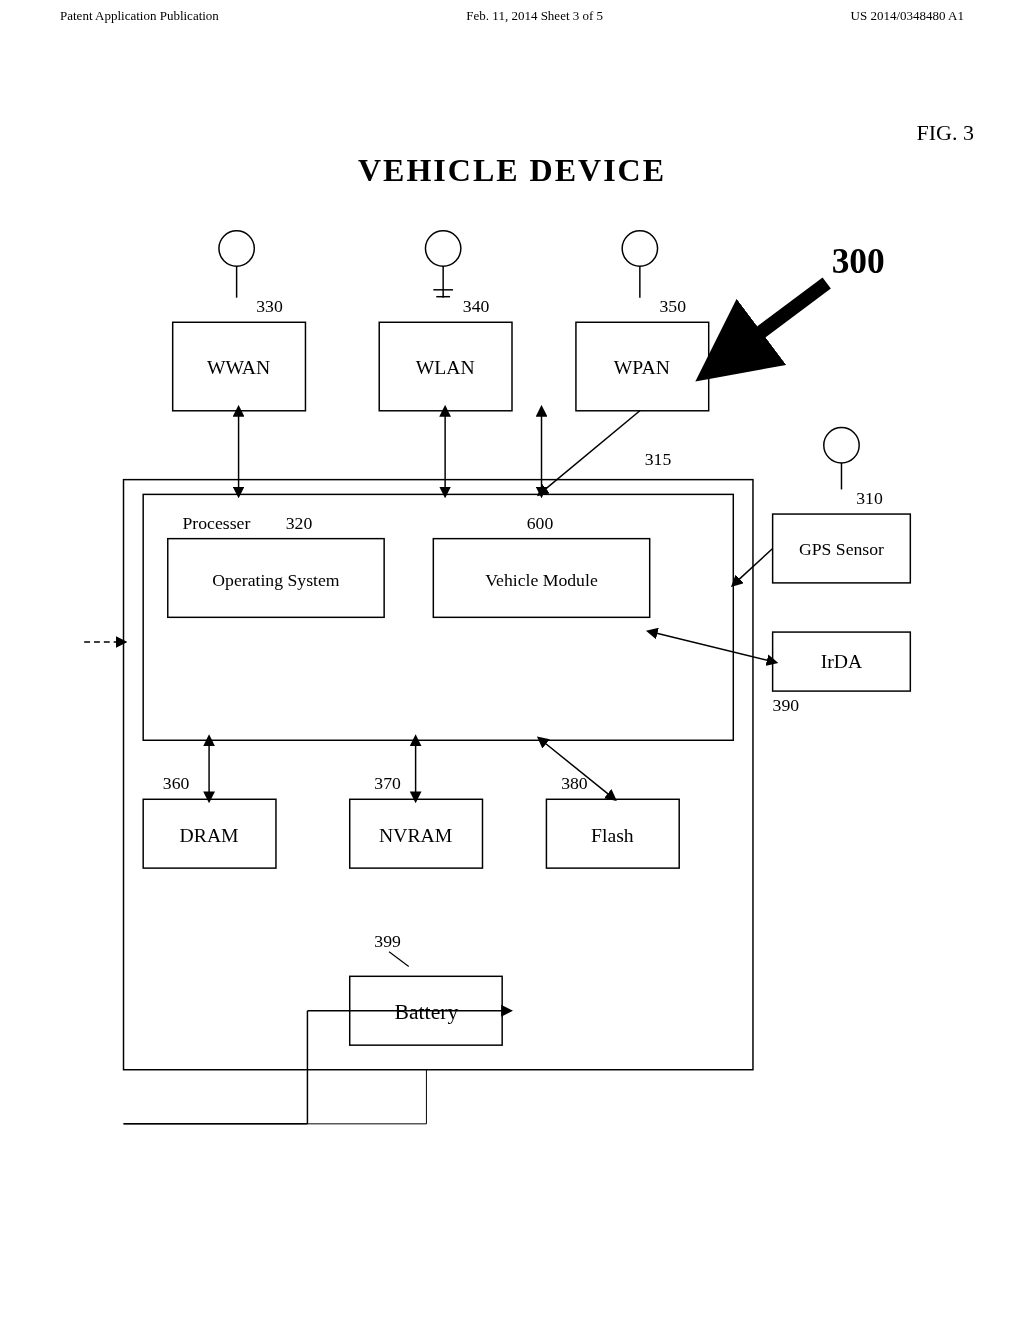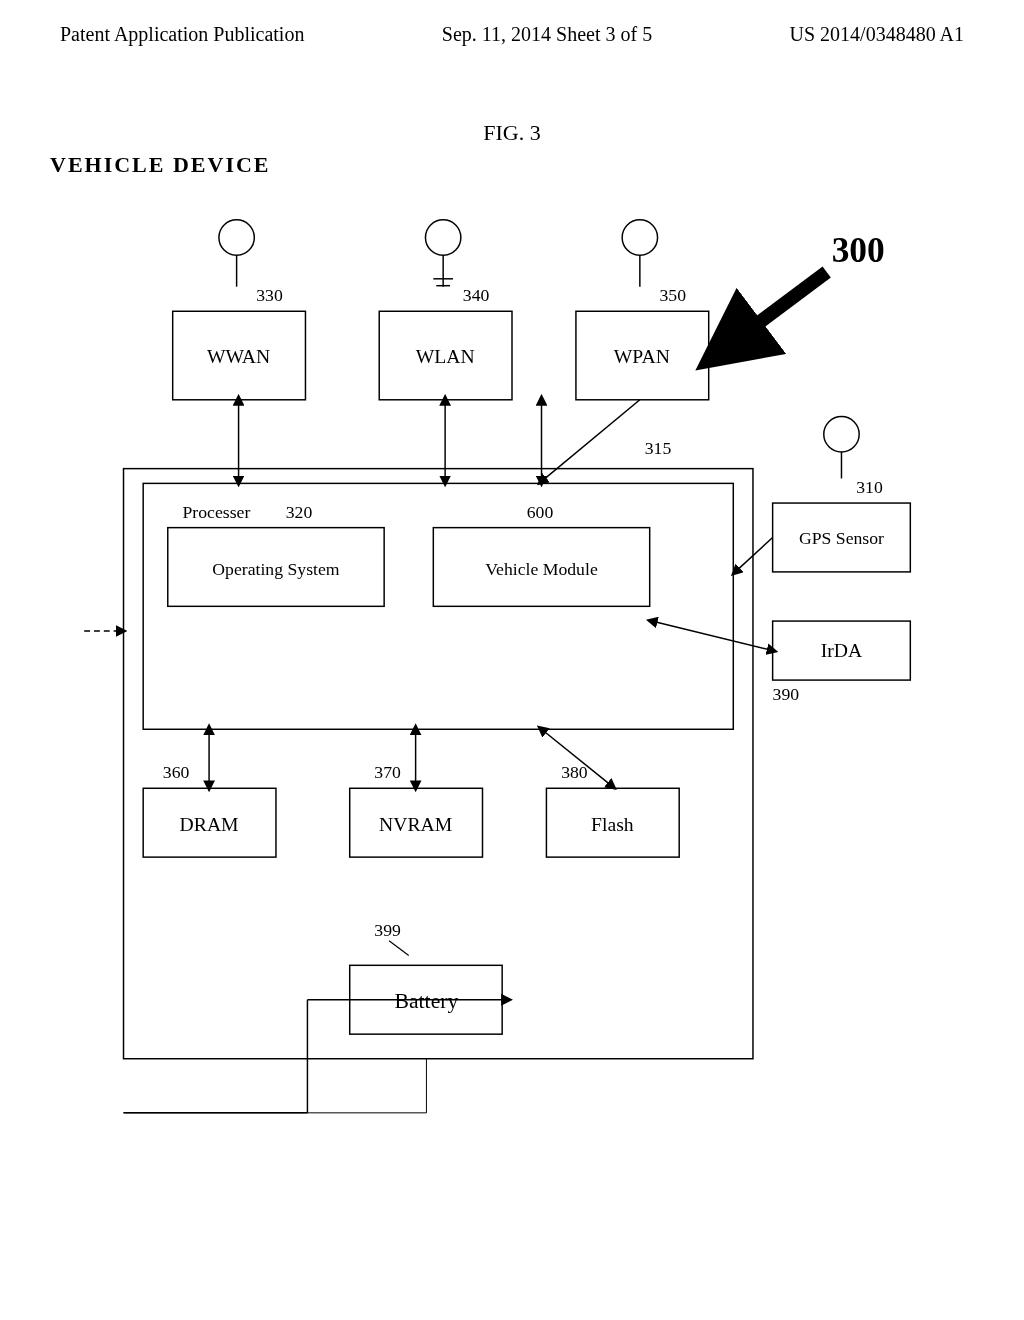--- a/index.html
+++ b/index.html
@@ -8,52 +8,52 @@
       font-family: 'Times New Roman', Times, serif;
       width: 1024px;
       height: 1320px;
       position: relative;
       overflow: hidden;
     }
 
     .header {
       display: flex;
       justify-content: space-between;
-      padding: 23px 60px 0 60px;
-      font-size: 20px;
+      padding: 8px 60px 0 60px;
+      font-size: 13px;
     }
 
     .diagram-container {
       position: absolute;
       top: 120px;
       left: 50px;
       right: 50px;
       bottom: 60px;
     }
 
     .fig-title {
-      text-align: center;
+      text-align: right;
       font-size: 22px;
       margin-bottom: 6px;
     }
 
     .fig-subtitle {
-      text-align: left;
-      font-size: 22px;
+      text-align: center;
+      font-size: 32px;
       font-weight: bold;
       margin-bottom: 30px;
       letter-spacing: 2px;
     }
   </style>
 </head>
 <body>
 
 <div class="header">
   <span>Patent Application Publication</span>
-  <span>Sep. 11, 2014   Sheet 3 of 5</span>
+  <span>Feb. 11, 2014   Sheet 3 of 5</span>
   <span>US 2014/0348480 A1</span>
 </div>
 
 <div class="diagram-container">
   <div class="fig-title">FIG. 3</div>
   <div class="fig-subtitle">VEHICLE DEVICE</div>
 
   
   <svg viewBox="0 0 870 1020" xmlns="http://www.w3.org/2000/svg" style="width:100%; height:88%;">
 

